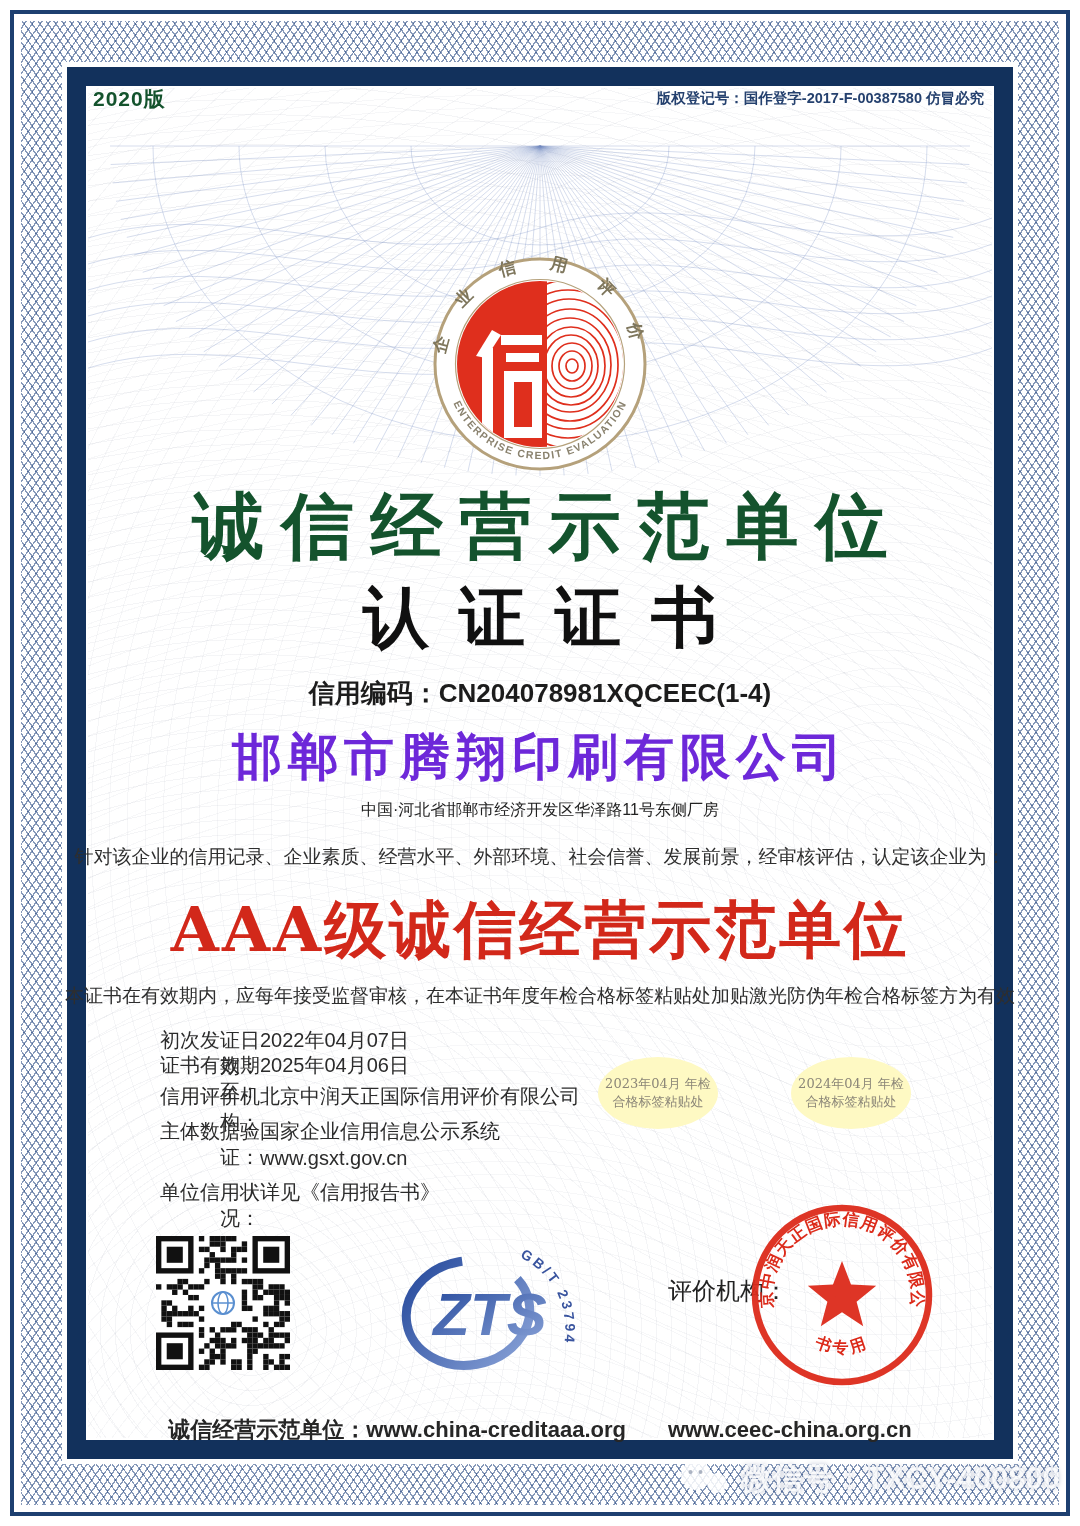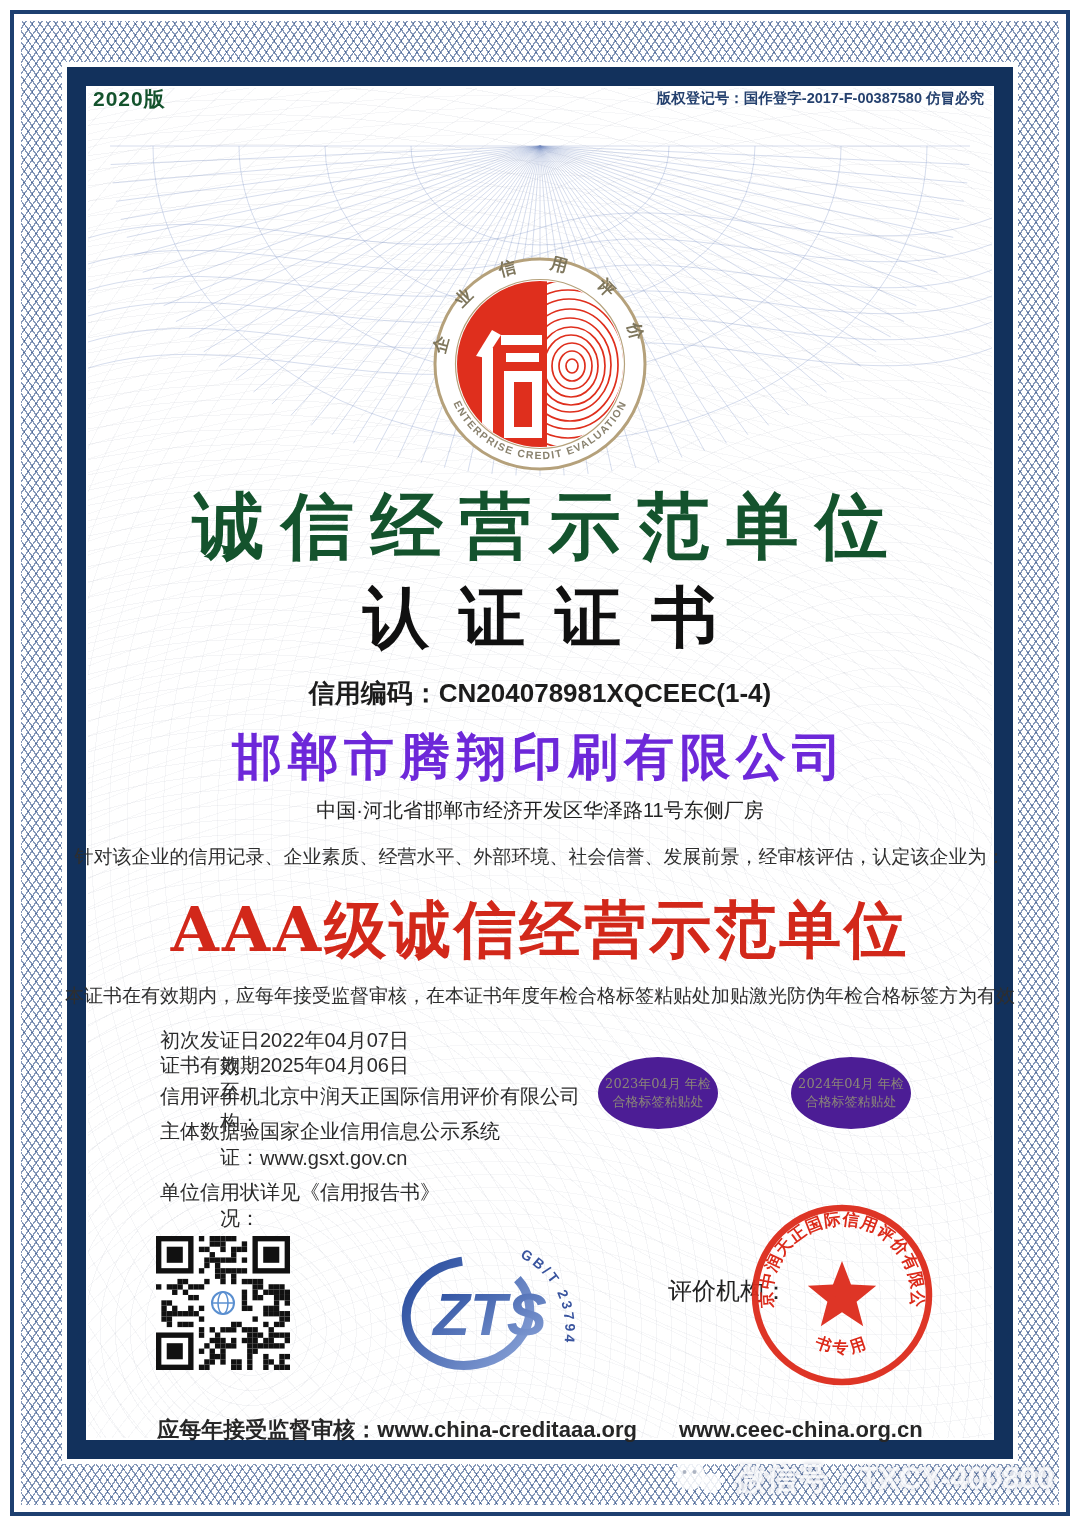--- a/index.html
+++ b/index.html
@@ -22,40 +22,40 @@
   .deco-top{position:absolute;left:0;top:0;width:100%;height:440px;}
   
   .abs{position:absolute;}
   .ctr{left:0;right:0;text-align:center;}
   .edition{left:93px;top:85px;font-size:21px;font-weight:600;color:#14532d;letter-spacing:1px;}
   .copyright{right:96px;top:89px;font-size:14.5px;font-weight:600;color:#24406e;margin-left:36px;}
   .title-line1{top:482px;font-size:72px;line-height:88px;font-weight:900;color:#14532d;letter-spacing:17px;text-indent:17px;}
   .title-line2{top:574px;font-size:66px;line-height:86px;font-weight:900;color:#101010;letter-spacing:30px;text-indent:30px;}
   .credit-code{top:676px;font-size:26px;line-height:34px;font-weight:600;color:#1c1c1c;}
   .company-name{top:688px;font-size:50px;line-height:60px;font-weight:800;color:#6d28d9;letter-spacing:6px;margin-top:39px;}
-  .company-address{top:797px;font-size:20px;line-height:26px;color:#222;}
+  .company-address{top:797px;font-size:16px;line-height:26px;color:#222;}
   .intro{top:844px;font-size:19px;line-height:26px;color:#2e2e2e;}
   .rating{top:894px;font-size:62px;line-height:72px;font-weight:bold;color:#d2281a;
           font-family:"DejaVu Serif",serif;letter-spacing:3px;}
   .validity{top:983px;font-size:19px;line-height:26px;color:#2e2e2e;}
   .frow{position:absolute;left:137px;font-size:20px;line-height:26px;color:#2b2b2b;}
   .fl{display:inline-block;width:123px;text-align:right;}
   .fv{position:absolute;left:123px;white-space:nowrap;}
-  .sticker{position:absolute;width:120px;height:72px;border-radius:50%;background:#4c1d95;
+  .sticker{position:absolute;width:120px;height:72px;border-radius:50%;background:#fef9c3;
            display:flex;flex-direction:column;justify-content:center;text-align:center;
            font-family:"DejaVu Serif",serif;font-size:13px;line-height:18px;color:#8b8678;}
   .qr-wrap{position:absolute;left:156px;top:1236px;width:134px;height:134px;background:#fff;}
   .qr-logo{position:absolute;left:50px;top:50px;width:34px;height:34px;background:#fff;border-radius:6px;
            display:flex;align-items:center;justify-content:center;}
   .zts{position:absolute;left:398px;top:1247px;width:185px;height:130px;}
   .agency-label{position:absolute;left:628px;top:1276px;font-size:24px;line-height:30px;color:#222;margin-left:40px;}
   .seal{position:absolute;left:747px;top:1200px;width:190px;height:190px;}
   .query-line{top:1416px;font-size:22px;line-height:28px;font-weight:600;color:#262626;}
   .query-line .gap{display:inline-block;width:42px;}
-  .watermark{position:absolute;right:26px;top:1458px;display:flex;align-items:center;gap:10px;z-index:9;
+  .watermark{position:absolute;right:20px;top:1458px;display:flex;align-items:center;gap:10px;z-index:9;
              color:rgba(255,255,255,.85);font-size:31px;font-weight:bold;
              text-shadow:0 0 5px rgba(110,125,160,.45);}
   svg text{font-family:"Liberation Sans",sans-serif;}
 </style>
 </head>
 <body>
 
 <div class="page">
 
   <div class="border-thin"></div>
@@ -445,21 +445,21 @@
     <polygon fill="#dc2a1a" opacity="0.95" points="95,61 104,84.6 129.2,85.8 109.6,101.8 116.2,126.2 95,112.3 73.8,126.2 80.4,101.8 60.8,85.8 86,84.6"></polygon>
     <text font-size="16.5" font-weight="bold" fill="#dc2a1a" letter-spacing="1">
       <textPath href="#sealTop" startOffset="50%" text-anchor="middle">北京中润天正国际信用评价有限公司</textPath>
     </text>
     <text font-size="16" font-weight="bold" fill="#dc2a1a" letter-spacing="3">
       <textPath href="#sealBot" startOffset="50%" text-anchor="middle">证书专用章</textPath>
     </text>
   </svg>
 
   <div class="abs ctr query-line">
-    <span>应每年接受监督审核：</span><span>www.china-creditaaa.org</span><span class="gap"></span><span>www.ceec-china.org.cn</span>
+    <span>诚信经营示范单位：</span><span>www.china-creditaaa.org</span><span class="gap"></span><span>www.ceec-china.org.cn</span>
   </div>
 
   <div class="watermark">
     <svg width="52" height="40" viewBox="0 0 52 40">
       <circle cx="17" cy="16" r="15" fill="rgba(255,255,255,0.85)"></circle>
       <circle cx="38" cy="24" r="10" fill="rgba(255,255,255,0.85)"></circle>
       <circle cx="11.5" cy="13" r="2" fill="rgba(140,150,170,0.7)"></circle>
       <circle cx="21.5" cy="13" r="2" fill="rgba(140,150,170,0.7)"></circle>
     </svg>
     <span>微信号：TXCY-400800</span>

